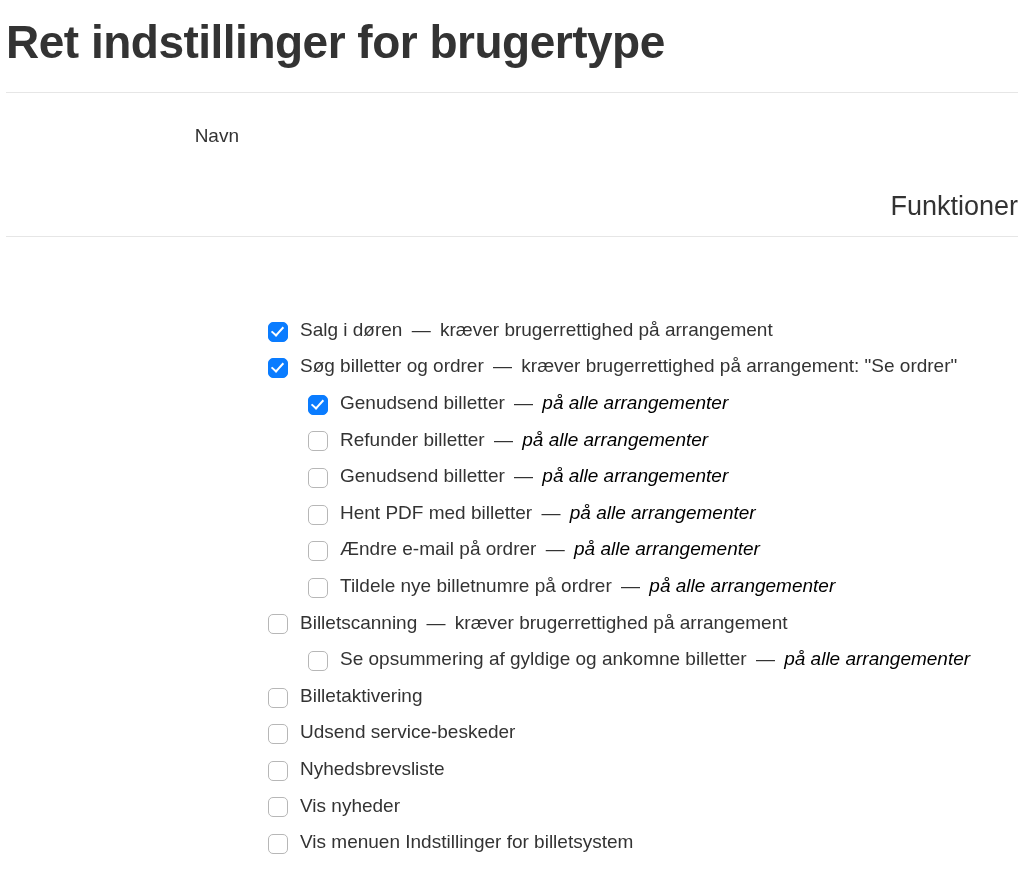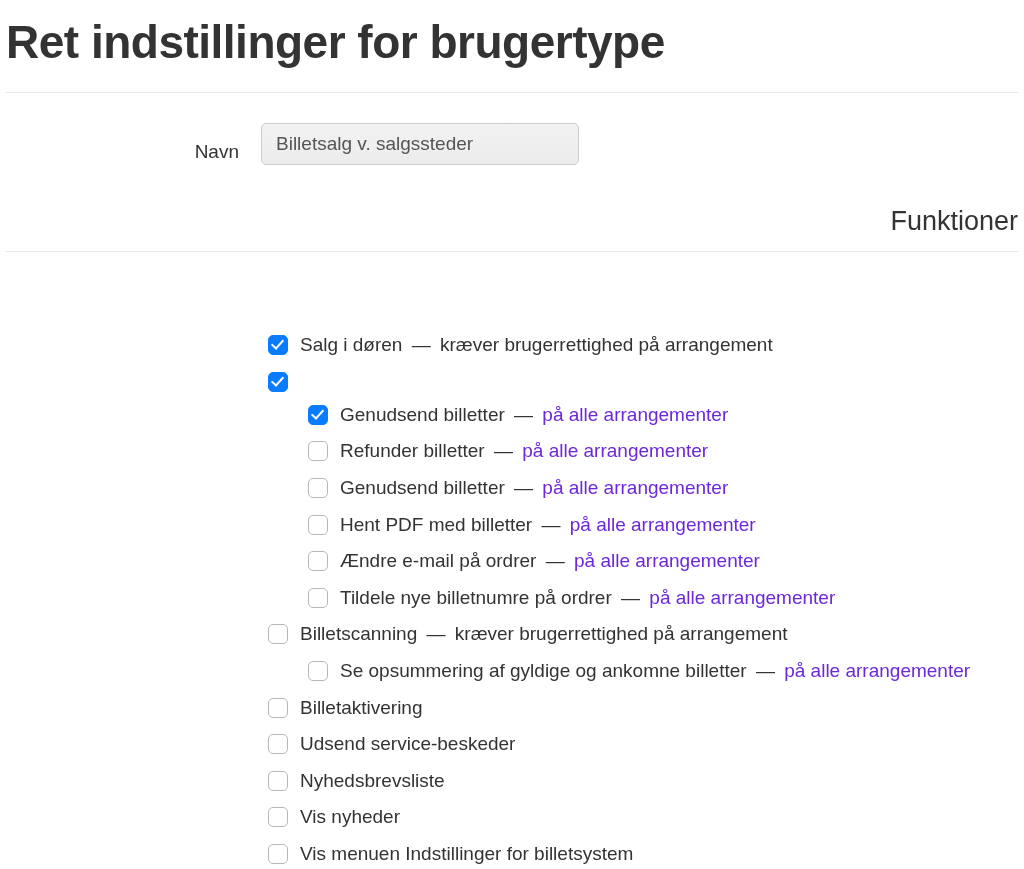--- a/index.html
+++ b/index.html
@@ -56,21 +56,21 @@
     color: #333;
     margin: 0 0 10px 0;
     text-align: right;
   }
   .functions-wrap {
     padding-left: 262px;
     padding-top: 50px;
   }
   .cb-row {
     display: flex;
-    align-items: flex-start;
+    align-items: center;
     margin-bottom: 10px;
   }
   .indent-1 { margin-left: 40px; }
   .cb {
     appearance: none;
     -webkit-appearance: none;
     width: 20px;
     height: 20px;
     border: 1.5px solid #b7b7b7;
     border-radius: 5px;
@@ -90,50 +90,52 @@
     left: 5px;
     top: 1px;
     width: 5px;
     height: 10px;
     border: solid #fff;
     border-width: 0 2.5px 2.5px 0;
     transform: rotate(42deg);
   }
   .cb-label { color: #333; }
   .suffix { color: #333; }
-  .suffix-italic { color: #6d28d9; }
+  .suffix-italic { font-style: italic; color: #000000; }
   .dash { margin: 0 4px; }
 </style>
 </head>
 <body>
 
 <div class="page">
 
   <h1 class="page-title">Ret indstillinger for brugertype</h1>
   <hr class="sep">
 
   <div class="form-row">
     <label class="form-label">Navn</label>
-    <input type="text" class="text-input" readonly="" value="Billetsalg v. salgssteder" style="">
   </div>
 
   <h2 class="section-title">Funktioner</h2>
   <hr class="sep">
 
   <div class="functions-wrap">
 
     <div class="cb-row">
       <input type="checkbox" class="cb" checked="" style="">
       <span class="cb-label">
         <span>Salg i døren</span><span class="dash"> — </span><span class="suffix">kræver brugerrettighed på arrangement</span>
       </span>
     </div>
 
     <div class="cb-row">
       <input type="checkbox" class="cb" checked="" style="">
+      <span class="cb-label">
+        <span>Søg billetter og ordrer</span><span class="dash"> — </span><span class="suffix">kræver brugerrettighed på arrangement: "Se ordrer"</span>
+      </span>
     </div>
 
     <div class="cb-row indent-1">
       <input type="checkbox" class="cb" checked="" style="">
       <span class="cb-label">
         <span>Genudsend billetter</span><span class="dash"> — </span><span class="suffix-italic">på alle arrangementer</span>
       </span>
     </div>
 
     <div class="cb-row indent-1">

